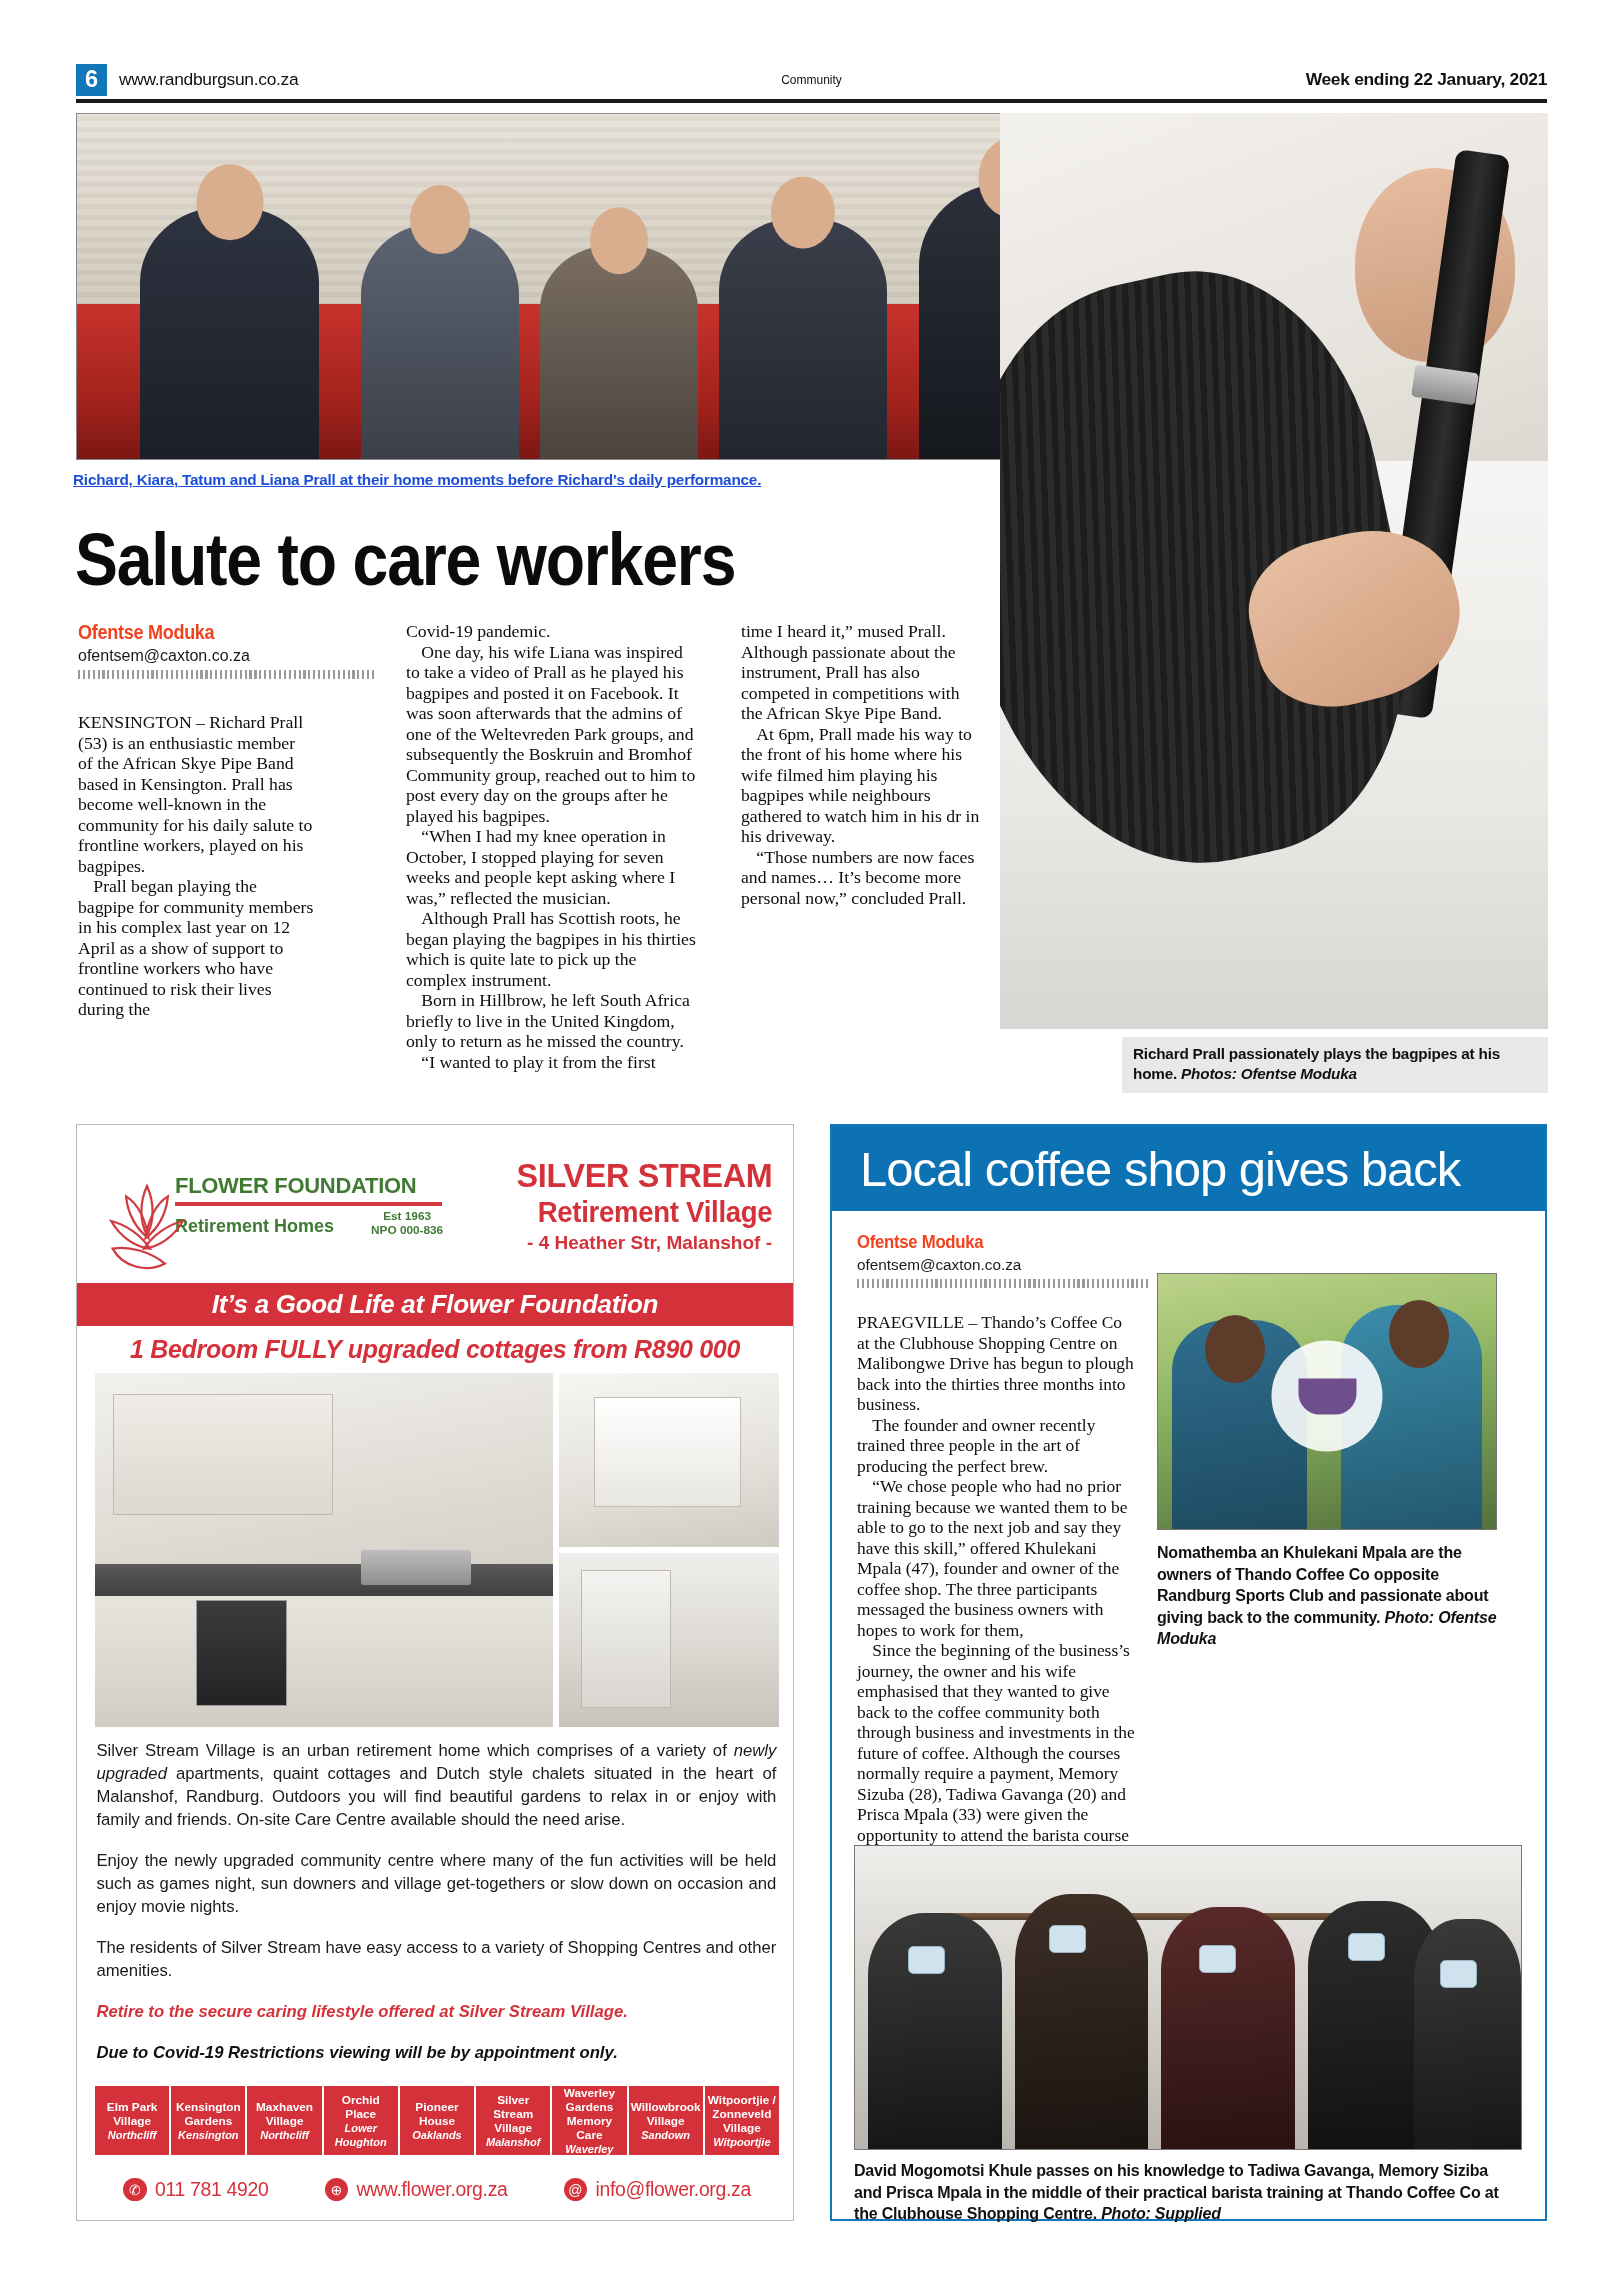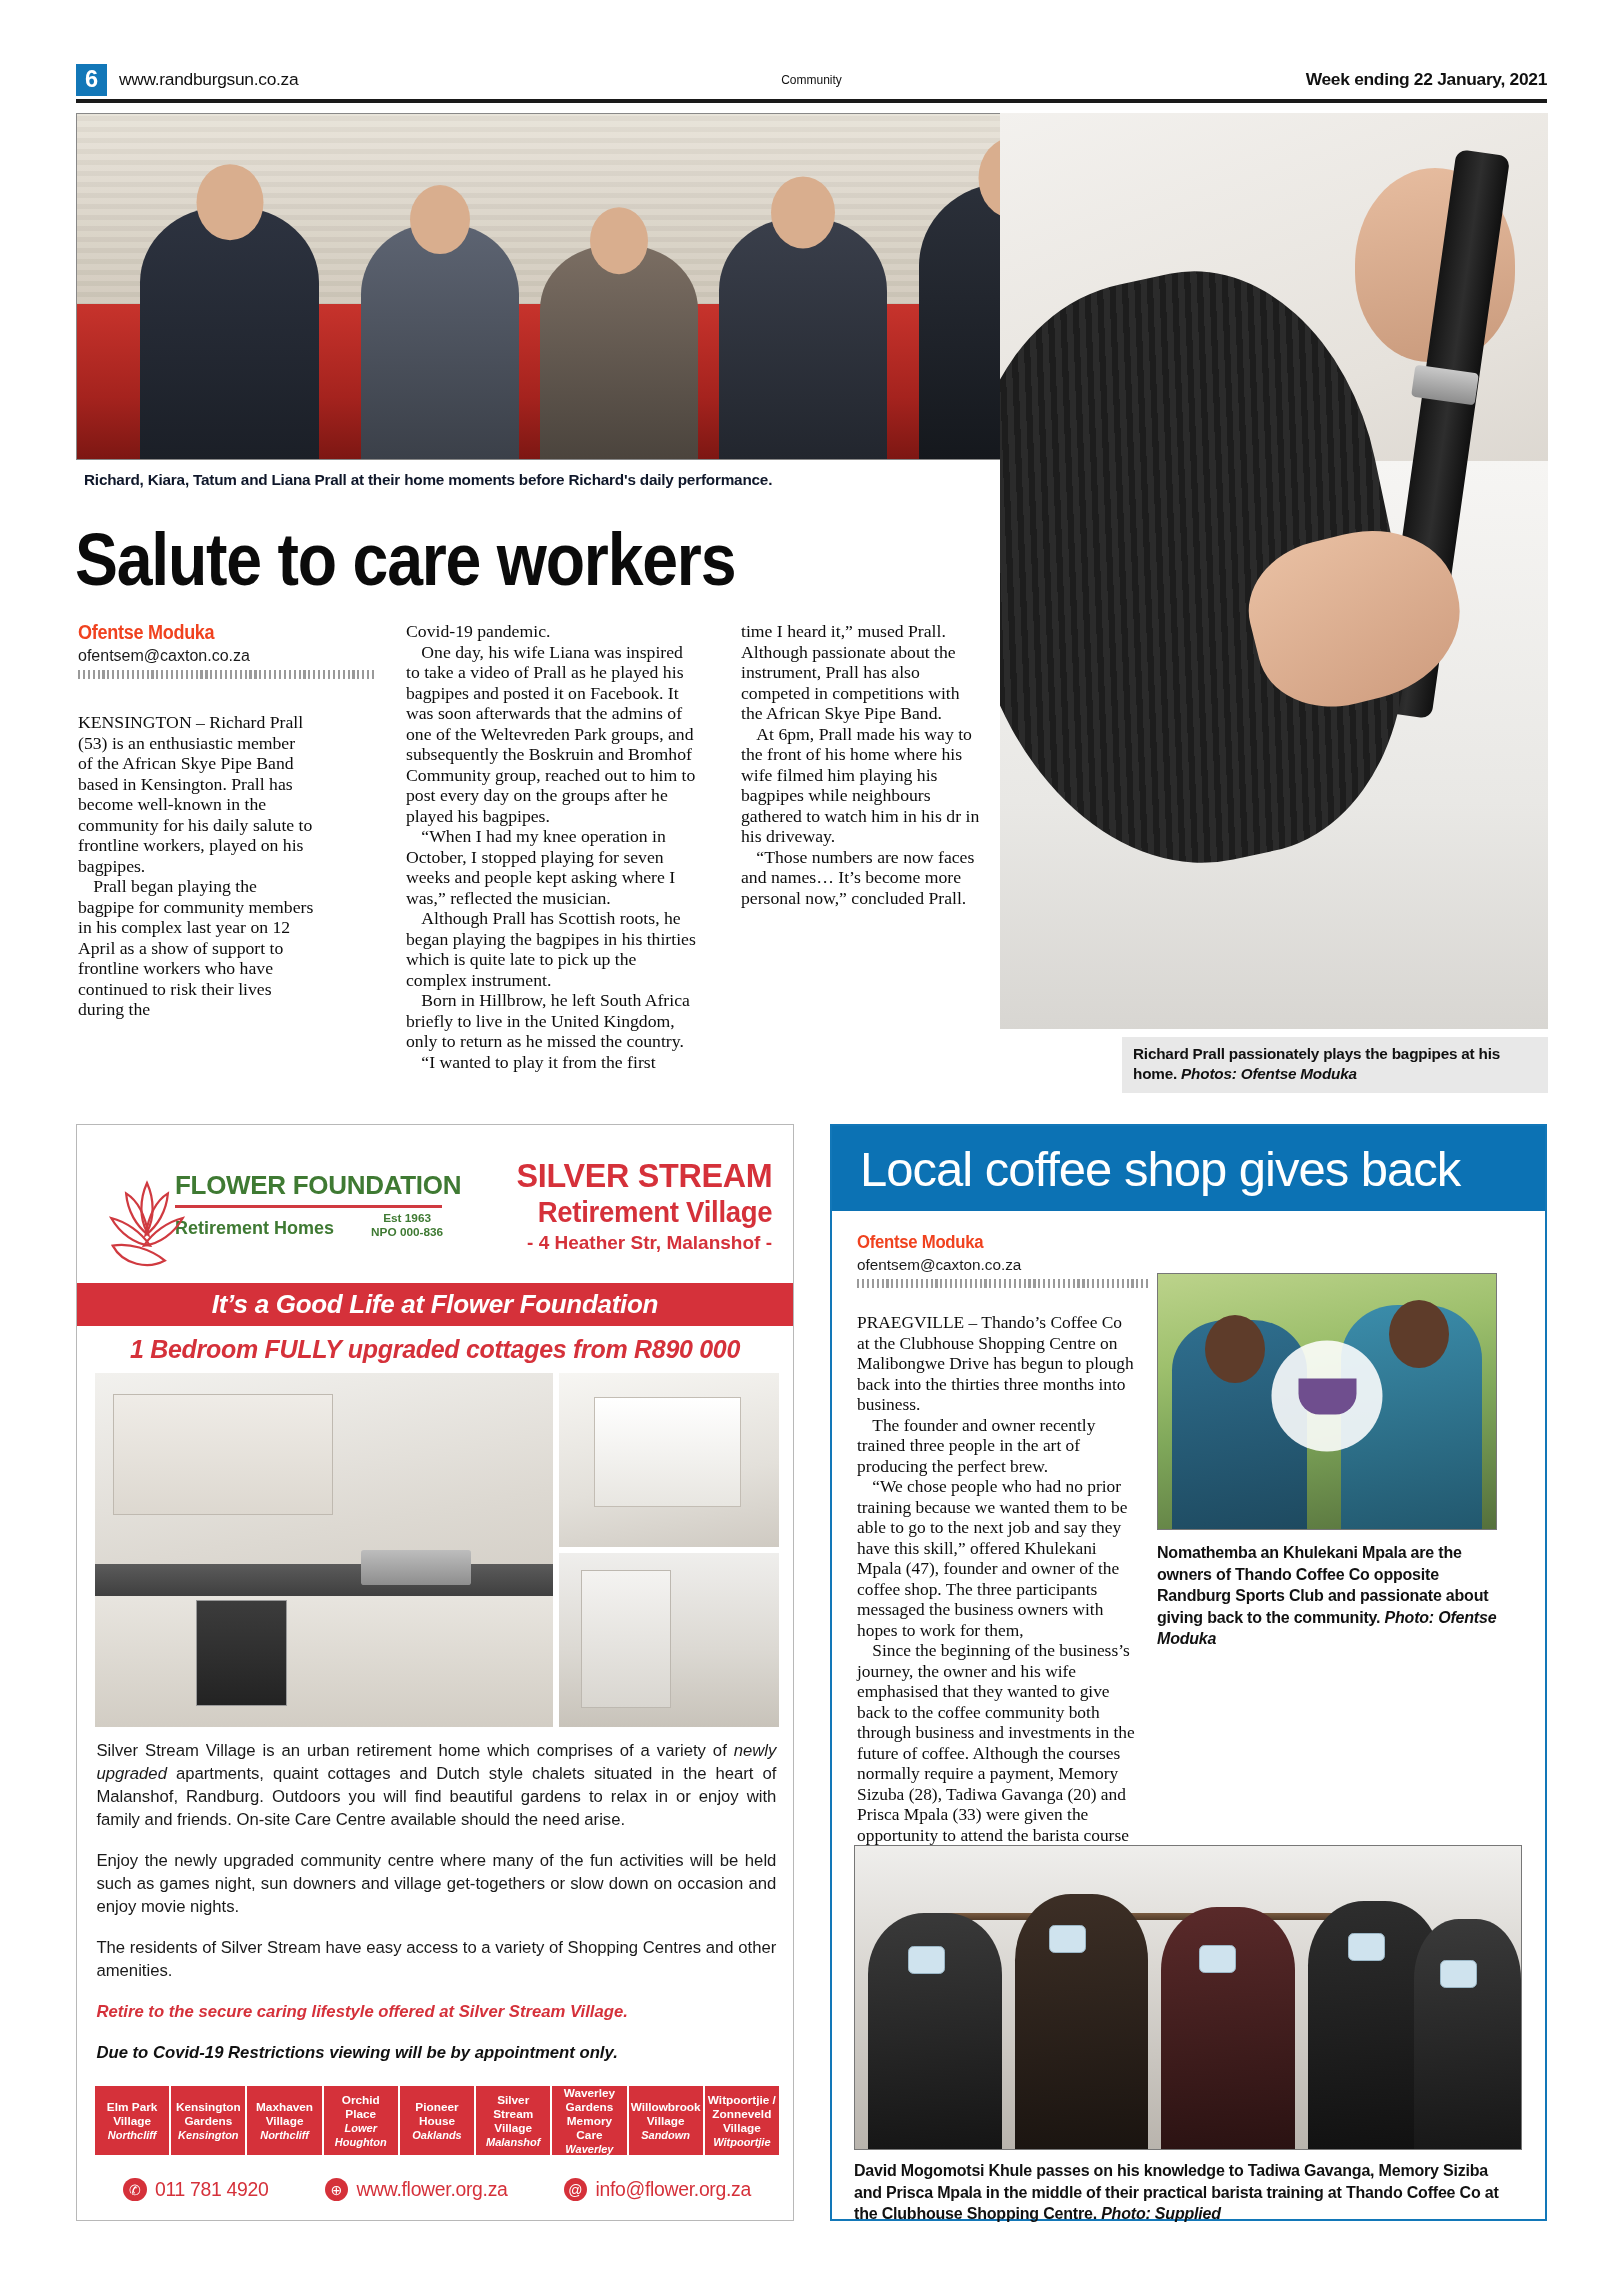--- a/index.html
+++ b/index.html
@@ -90,25 +90,26 @@
   .head {
     position: absolute; top: -1.4px; left: 50%;
     transform: translate(-50%,-55%);
     border-radius: 50%;
     background: #d9ae8e;
   }
 
   
   .hero-caption {
     position: absolute;
-    left: 84px; top: 471px;
+    left: 73px; top: 471px;
     width: 916px;
-    font-size: 15.3px; font-weight: bold; color: #0f172a;
+    font-size: 15.3px; font-weight: bold; color: #1d4ed8;
     font-family: "Liberation Sans", sans-serif;
     letter-spacing: -0.2px;
+    text-decoration: underline;
   }
 
   
   .headline {
     position: absolute;
     left: 75px; top: 517px;
     font-family: "Liberation Sans", sans-serif;
     font-size: 74px;
     font-weight: bold;
     color: #0b0b0b;
@@ -222,21 +223,21 @@
   .ad-logo-row {
     position: absolute; left: 0; top: 19.4px;
     width: 100%; height: 121px;
     display: flex; align-items: center;
   }
   .logo-block { margin-left: 25px; width: 361px; position: relative; }
   .lotus { position: absolute; left: 0; top: 7px; width: 90px; height: 97px; }
   .logo-text { margin-left: 73px; }
   .logo-title {
     font-family: "Liberation Sans", sans-serif;
-    font-size: 26px; color: #3f7a33; font-weight: bold;
+    font-size: 22px; color: #3f7a33; font-weight: bold;
     letter-spacing: -0.3px;
   }
   .logo-underline { width: 267px; height: 3.5px; background: #d03a40; margin: 3.5px 0 2.8px 0; }
   .logo-sub-row { display: flex; align-items: flex-end; }
   .logo-sub {
     font-family: "Liberation Sans", sans-serif;
     font-size: 18px; color: #3f7a33; font-weight: bold;
   }
   .logo-est {
     margin-left: 37px;

